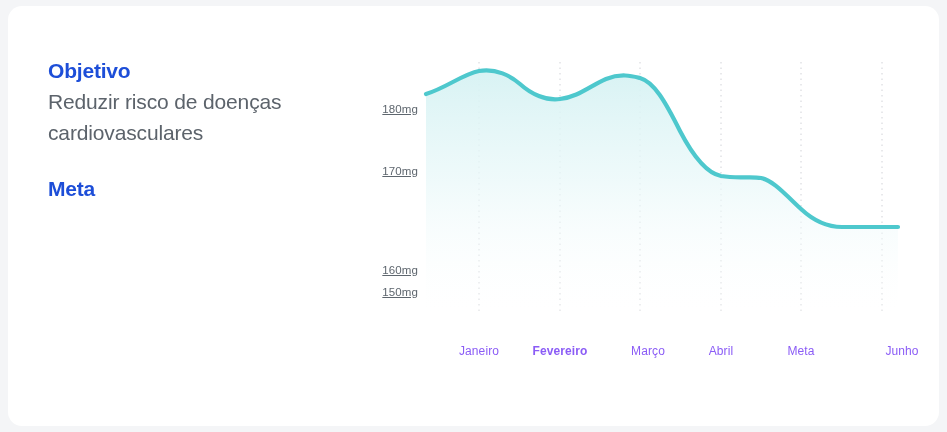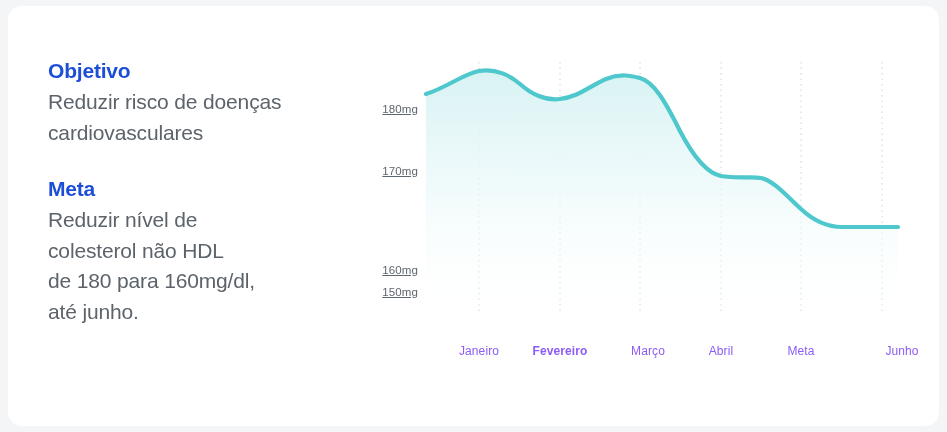--- a/index.html
+++ b/index.html
@@ -96,24 +96,20 @@
   <div id="text-panel">
 
     <div id="objetivo-block">
       <div class="block-heading">Objetivo</div>
       <div class="block-body">Reduzir risco de doenças
 cardiovasculares</div>
     </div>
 
     <div id="meta-block">
       <div class="block-heading">Meta</div>
-      <div class="block-body">Reduzir nível de
-colesterol não HDL
-de 180 para 160mg/dl,
-até junho.</div>
     </div>
 
   </div>
 
   <div id="chart-area">
 
     <svg id="chart-svg" viewBox="0 0 571 420">
       <defs>
         <linearGradient id="areaFill" x1="0" y1="0" x2="0" y2="1">
           <stop offset="0%" stop-color="#d6f2f3" stop-opacity="0.95"></stop>

